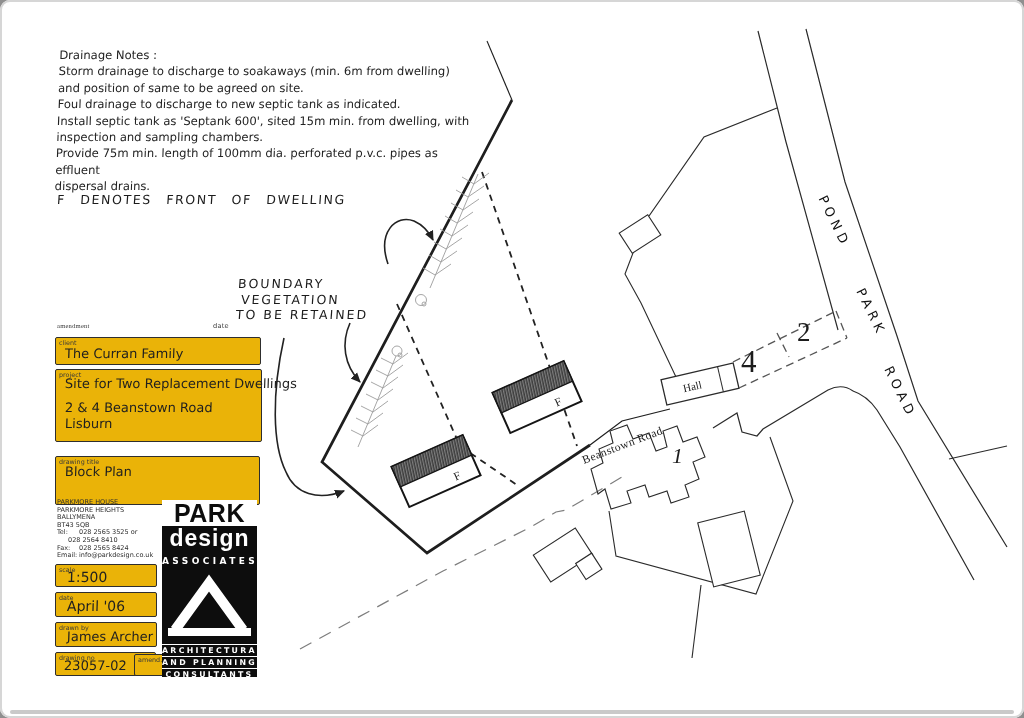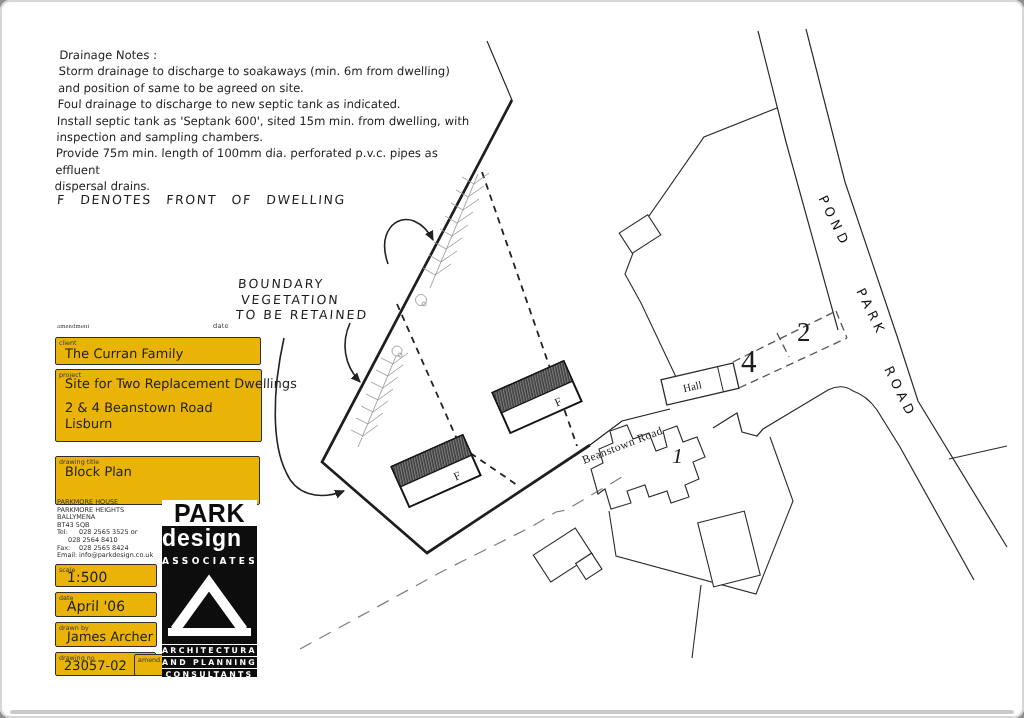--- a/index.html
+++ b/index.html
@@ -20,21 +20,21 @@
   .tb-val{position:absolute;color:#1f1f1f;transform:skewX(-2deg);white-space:nowrap;}
   
   #addr{left:57px;top:499px;font-size:6.5px;line-height:7.6px;color:#2e2e2e;}
   #addr .row{display:flex;}
   #addr .lab{width:22px;}
   #addr .ind{margin-left:11px;}
   
   #logo{left:162px;top:500px;width:95px;height:177px;background:#0d0d0d;color:#fff;}
   #logo .park{background:#fff;color:#0d0d0d;font-weight:bold;font-size:25px;line-height:26px;
               text-align:center;letter-spacing:.5px;font-family:"Liberation Sans",sans-serif;}
-  #logo .design{font-weight:bold;font-size:23px;line-height:25px;letter-spacing:1px;
+  #logo .design{font-weight:bold;font-size:23px;line-height:25px;text-align:center;letter-spacing:1px;
               font-family:"Liberation Sans",sans-serif;}
   #logo .assoc{font-size:9px;letter-spacing:3.4px;text-align:right;margin-top:5px;font-weight:bold;}
   #logo .foot{border-top:1.5px solid #fff;font-size:7.8px;font-weight:bold;letter-spacing:2.3px;
               text-align:center;line-height:11px;}
   #bottom-strip{left:10px;top:710px;width:1004px;height:4px;background:#c9c9c9;border-radius:2px;}
 </style>
 </head>
 <body>
 
 <div id="sheet">

